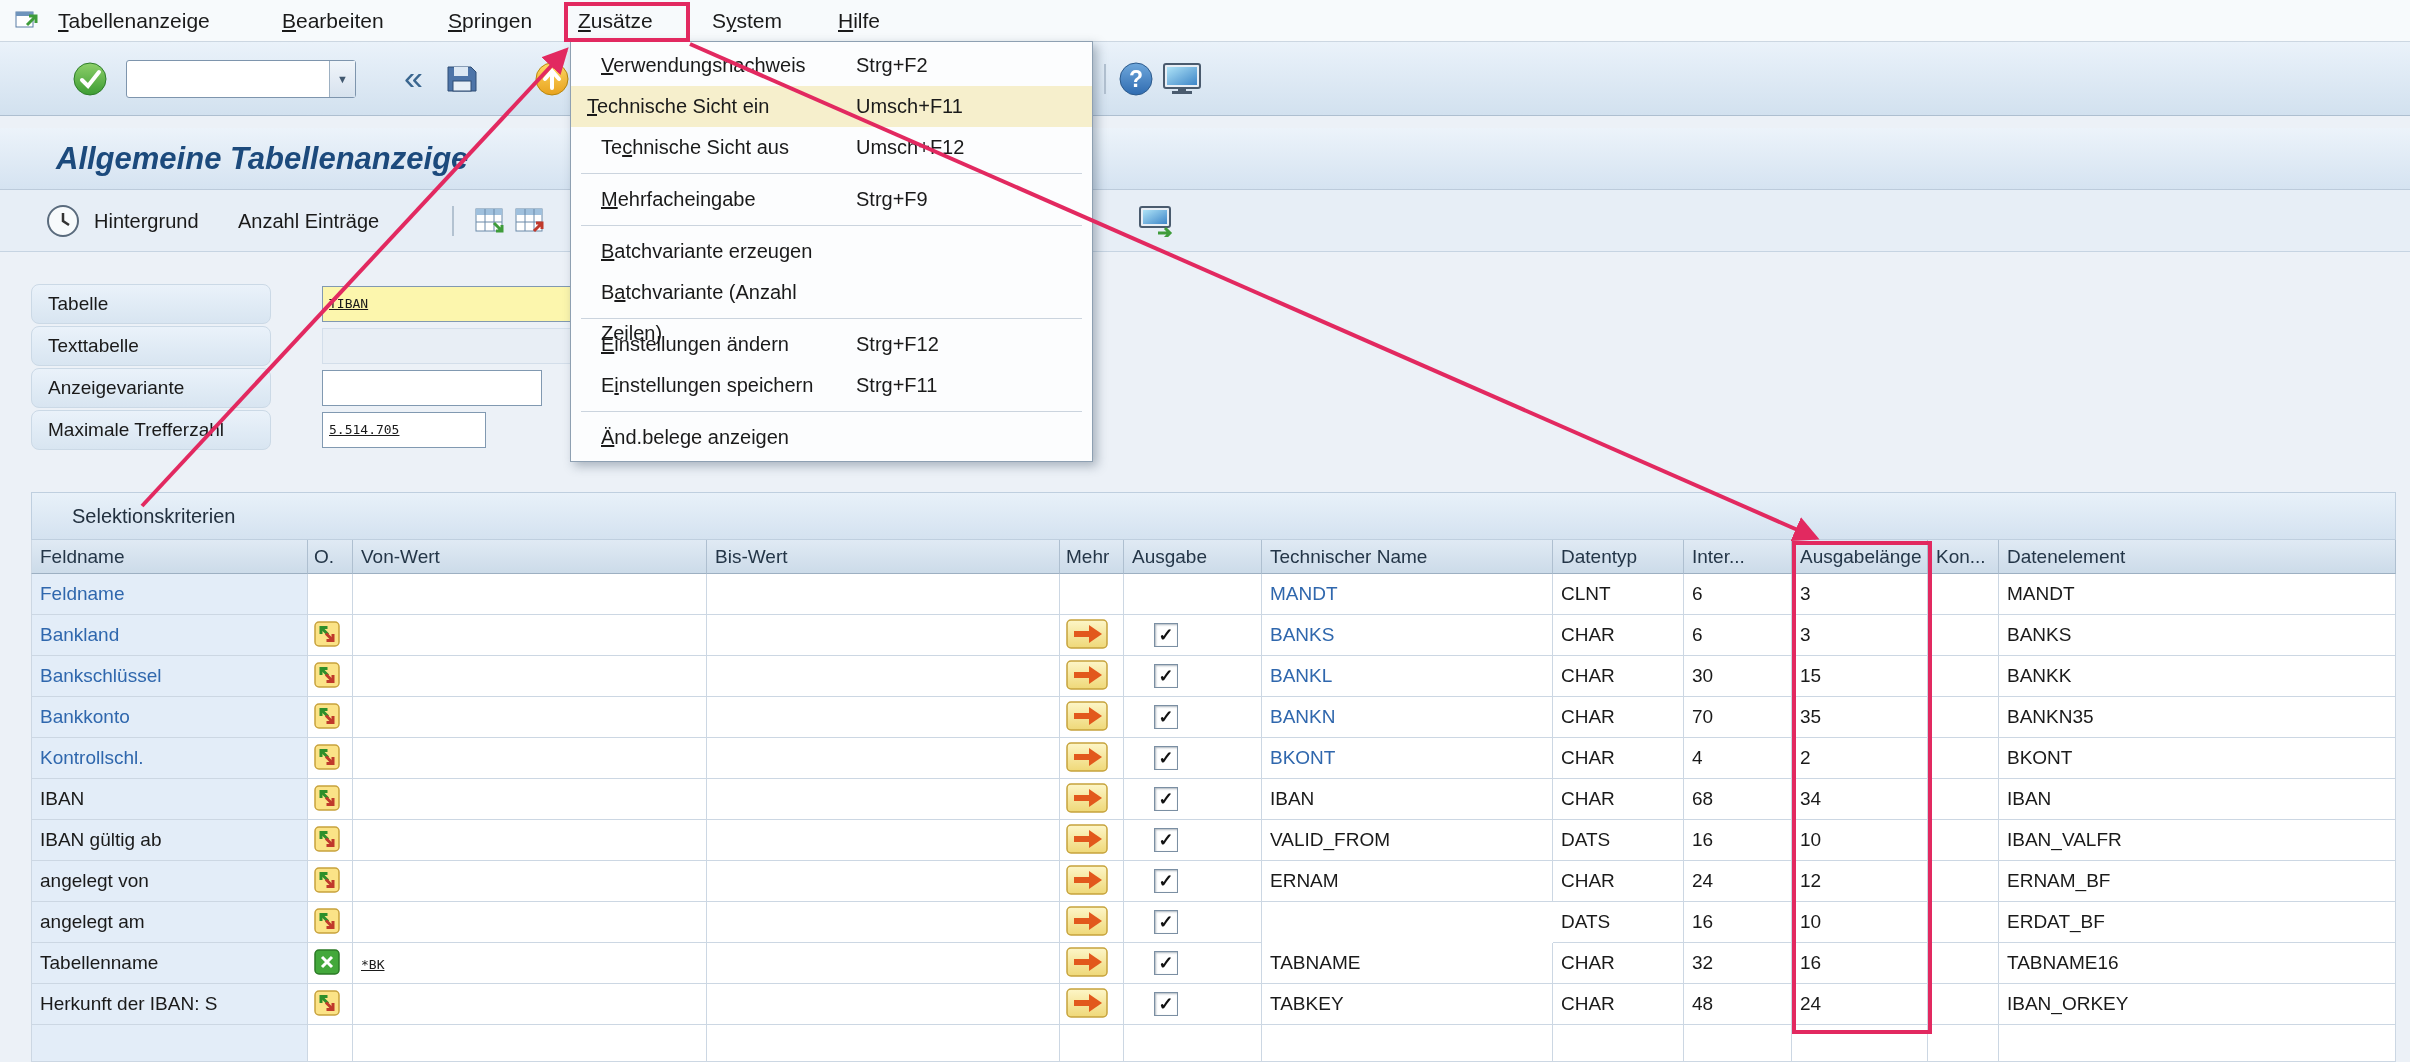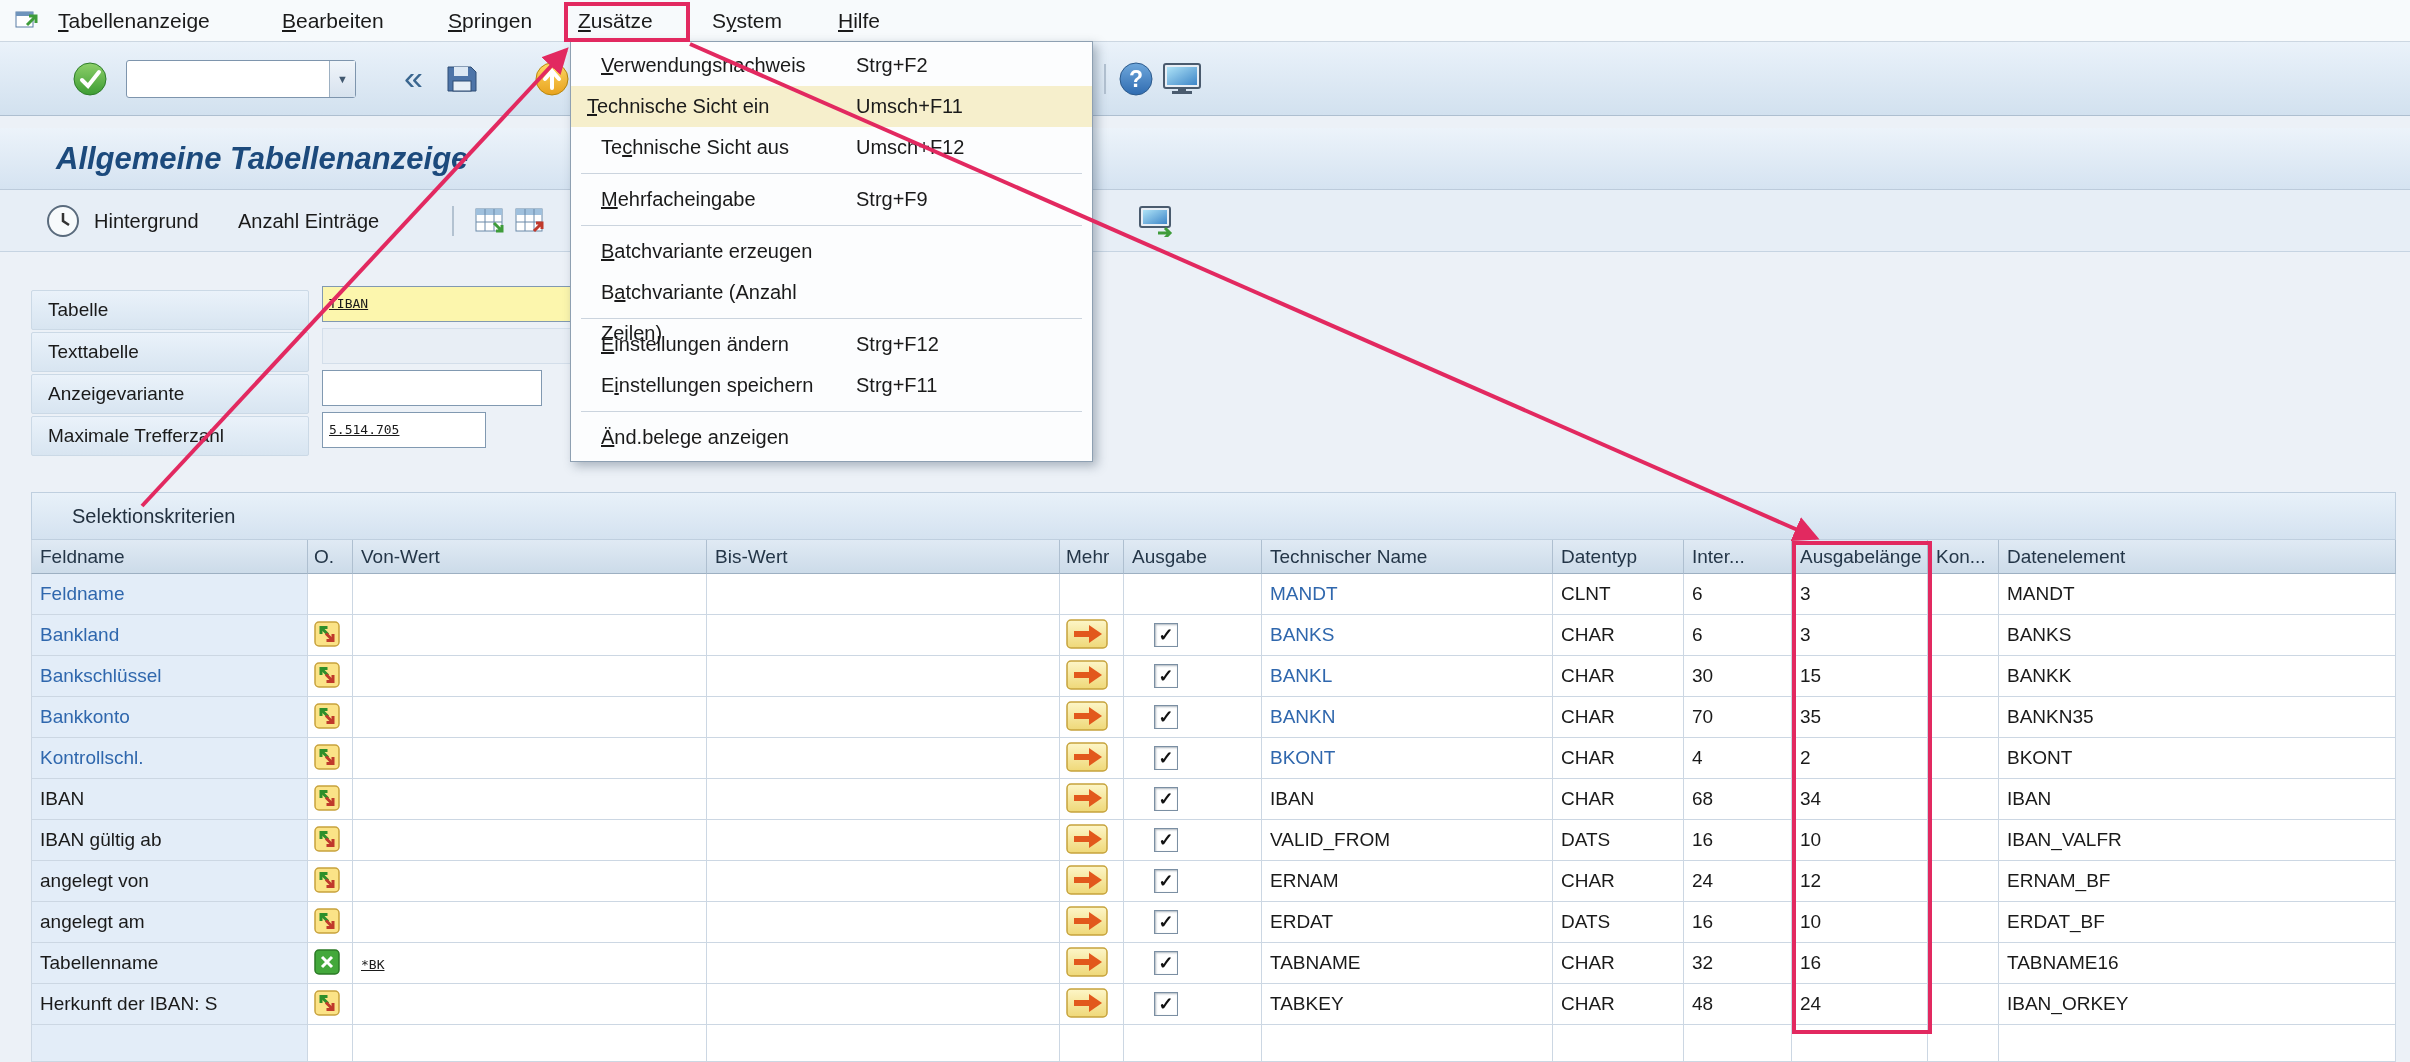--- a/index.html
+++ b/index.html
@@ -27,21 +27,21 @@
   
   .titlebar{position:absolute;left:0;top:128px;width:2410px;height:62px;background:linear-gradient(#ecf3fa,#d5e3f1);border-bottom:1px solid #bccbdb;z-index:5;padding-left:18px;}
   .title{position:absolute;left:56px;top:0;line-height:62px;font-size:31px;font-weight:bold;font-style:italic;color:#1c4a7c;}
 
   
   .apptoolbar{position:absolute;left:0;top:190px;width:2410px;height:62px;background:#e7eef6;border-bottom:1px solid #c6d4e2;z-index:5;}
   .atx{position:absolute;top:0;height:62px;line-height:62px;font-size:20px;cursor:default;}
   .aticon{position:absolute;}
 
   
-  .lstrip{position:absolute;left:31px;width:278px;height:40px;background:linear-gradient(#eaf2fa,#d8e5f1);border:1px solid #cbd9e6;border-radius:2px;z-index:1;margin-top:6px;}
+  .lstrip{position:absolute;left:31px;width:240px;height:40px;background:linear-gradient(#eaf2fa,#d8e5f1);border:1px solid #cbd9e6;border-radius:8px;z-index:1;}
   .lstrip span{position:absolute;left:16px;line-height:38px;font-size:19px;}
   .field{position:absolute;z-index:1;height:36px;border:1px solid #8199b1;background:#fff;padding-left:6px;line-height:33px;}
   .f-tab{left:322px;top:286px;width:332px;background:#fcf6ad;}
   .f-txt{left:322px;top:328px;width:332px;background:#e8eef5;border:1px solid #d3deea;}
   .f-anz{left:322px;top:370px;width:220px;}
   .f-max{left:322px;top:412px;width:164px;}
 
   
   .selband{position:absolute;left:31px;top:492px;width:2365px;height:48px;background:linear-gradient(#e8f1f9,#d4e2f0);border:1px solid #bfcfdf;z-index:1;}
   .selband span{position:absolute;left:40px;line-height:46px;font-size:20px;color:#22303f;}
@@ -413,21 +413,20 @@
       <div class="c cf feld"><span>angelegt am</span></div>
       <div class="c co"><span><svg width="26" height="26">
               <use href="#icoSelOpt"></use>
             </svg></span></div>
       <div class="c cv"><span class="mono"></span></div>
       <div class="c cb"></div>
       <div class="c cm"><span><svg width="42" height="30">
               <use href="#icoMehr"></use>
             </svg></span></div>
       <div class="c ca"><span class="chk"><span>✓</span></span></div>
-      <div class="c ct"><span>ERDAT</span></div>
       <div class="c cd">DATS</div>
       <div class="c ci">16</div>
       <div class="c cl">10</div>
       <div class="c ck"></div>
       <div class="c ce">ERDAT_BF</div>
     </div>
 
     <div class="trow" style="top:403px">
       <div class="c cf feld"><span>Tabellenname</span></div>
       <div class="c co"><span><svg width="26" height="26">

